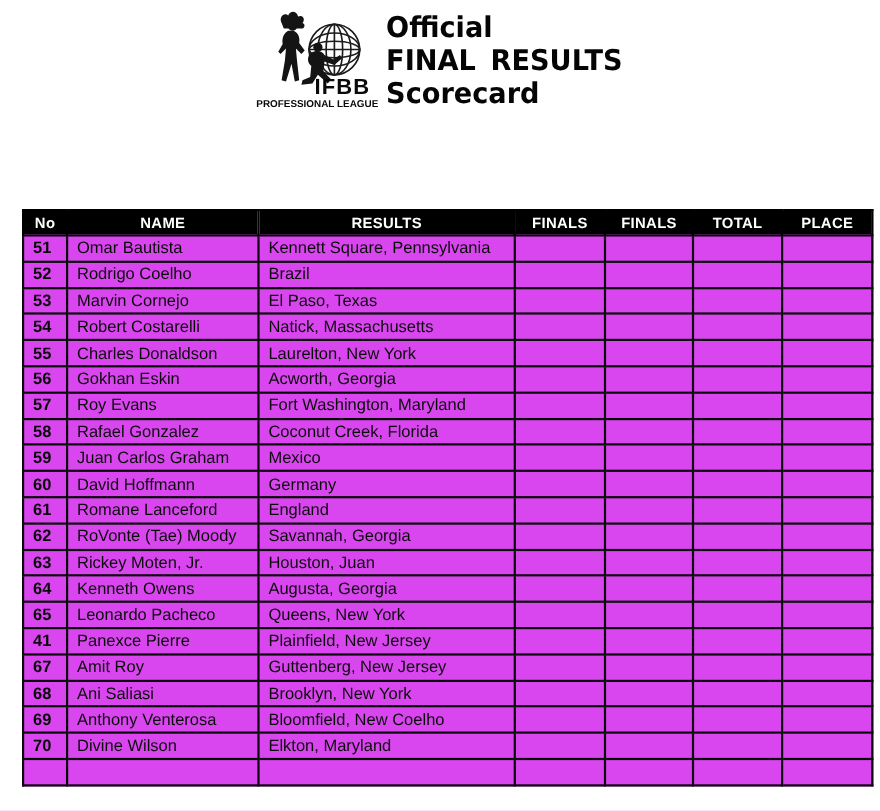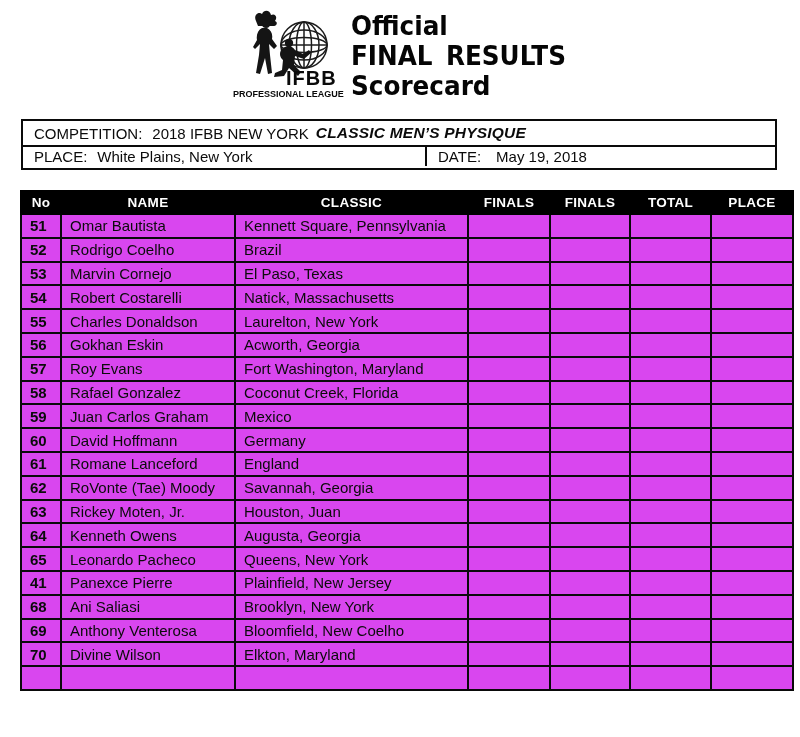--- a/index.html
+++ b/index.html
@@ -74,53 +74,36 @@
       <text x="7" y="88" font-family="Liberation Sans, sans-serif" font-size="9" font-weight="bold" fill="#0a0a0a">PROFESSIONAL LEAGUE</text>
     </svg>
   </div>
 
   <div class="title-block">
     <div>Official</div>
     <div>FINAL RESULTS</div>
     <div>Scorecard</div>
   </div>
 
-  <div class="info-box">
-    <div class="info-row-top">
-      <span class="lbl">COMPETITION:</span>
-      <span class="comp-value">2018 IFBB NEW YORK</span>
-      <span class="division">CLASSIC MEN’S PHYSIQUE</span>
-    </div>
-    <div class="info-row-bottom">
-      <div class="place-cell">
-        <span class="lbl">PLACE:</span>
-        <span>White Plains, New York</span>
-      </div>
-      <div class="date-cell">
-        <span class="lbl lbl-date">DATE:</span>
-        <span>May 19, 2018</span>
-      </div>
-    </div>
-  </div>
 
   <table class="results">
     <colgroup>
       <col style="width:40px">
         <col style="width:174px">
         <col style="width:233px">
       <col style="width:82px">
         <col style="width:80px">
         <col style="width:81px">
         <col style="width:82px">
     </colgroup>
     <thead>
       <tr>
         <th>No</th>
         <th>NAME</th>
-        <th>CLASSIC</th>
+        <th>RESULTS</th>
         <th>FINALS</th>
         <th>FINALS</th>
         <th>TOTAL</th>
         <th>PLACE</th>
       </tr>
     </thead>
     <tbody id="results-body">
         <tr>
           <td class="col-no">51</td>
           <td class="col-name">Omar Bautista</td>
@@ -259,20 +242,29 @@
         <tr>
           <td class="col-no">41</td>
           <td class="col-name">Panexce Pierre</td>
           <td class="col-country">Plainfield, New Jersey</td>
           <td class="col-judging"></td>
           <td class="col-finals"></td>
           <td class="col-total"></td>
           <td class="col-place"></td>
         </tr>
         <tr>
+          <td class="col-no">67</td>
+          <td class="col-name">Amit Roy</td>
+          <td class="col-country">Guttenberg, New Jersey</td>
+          <td class="col-judging"></td>
+          <td class="col-finals"></td>
+          <td class="col-total"></td>
+          <td class="col-place"></td>
+        </tr>
+        <tr>
           <td class="col-no">68</td>
           <td class="col-name">Ani Saliasi</td>
           <td class="col-country">Brooklyn, New York</td>
           <td class="col-judging"></td>
           <td class="col-finals"></td>
           <td class="col-total"></td>
           <td class="col-place"></td>
         </tr>
         <tr>
           <td class="col-no">69</td>

